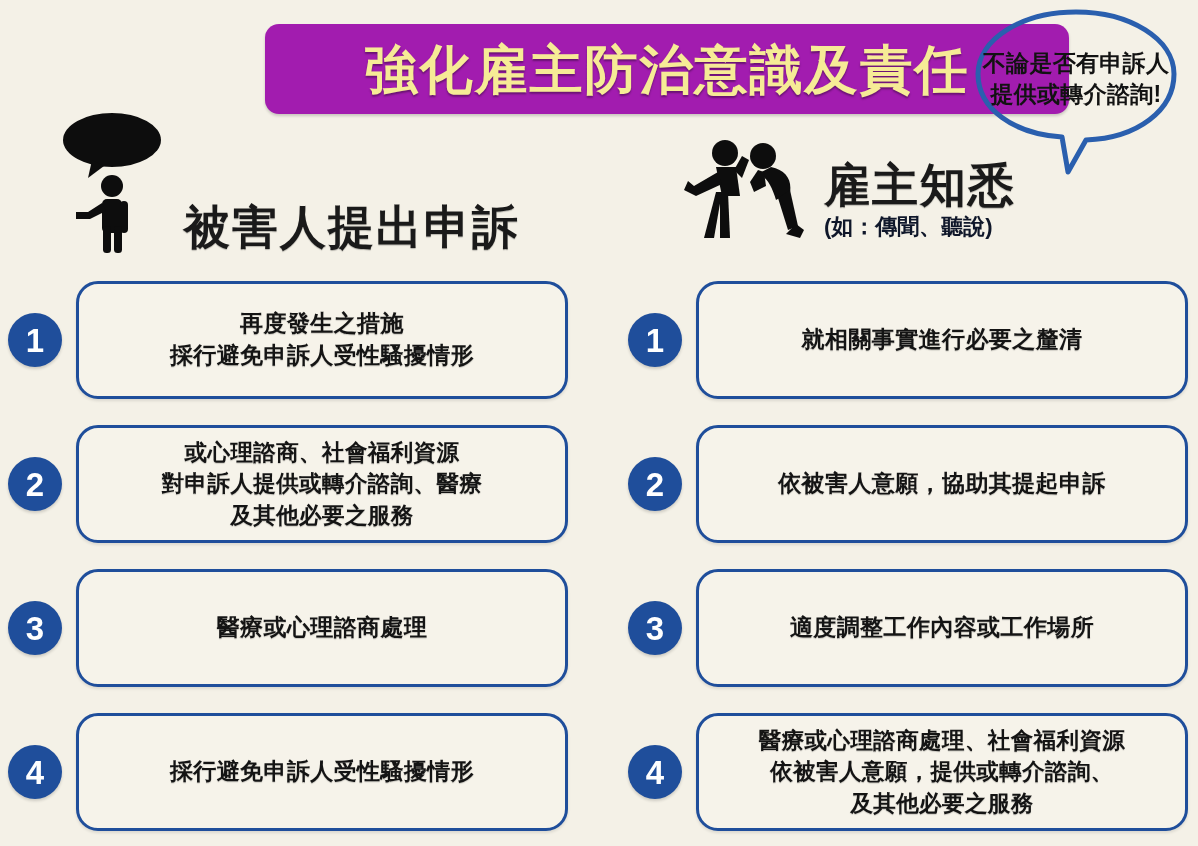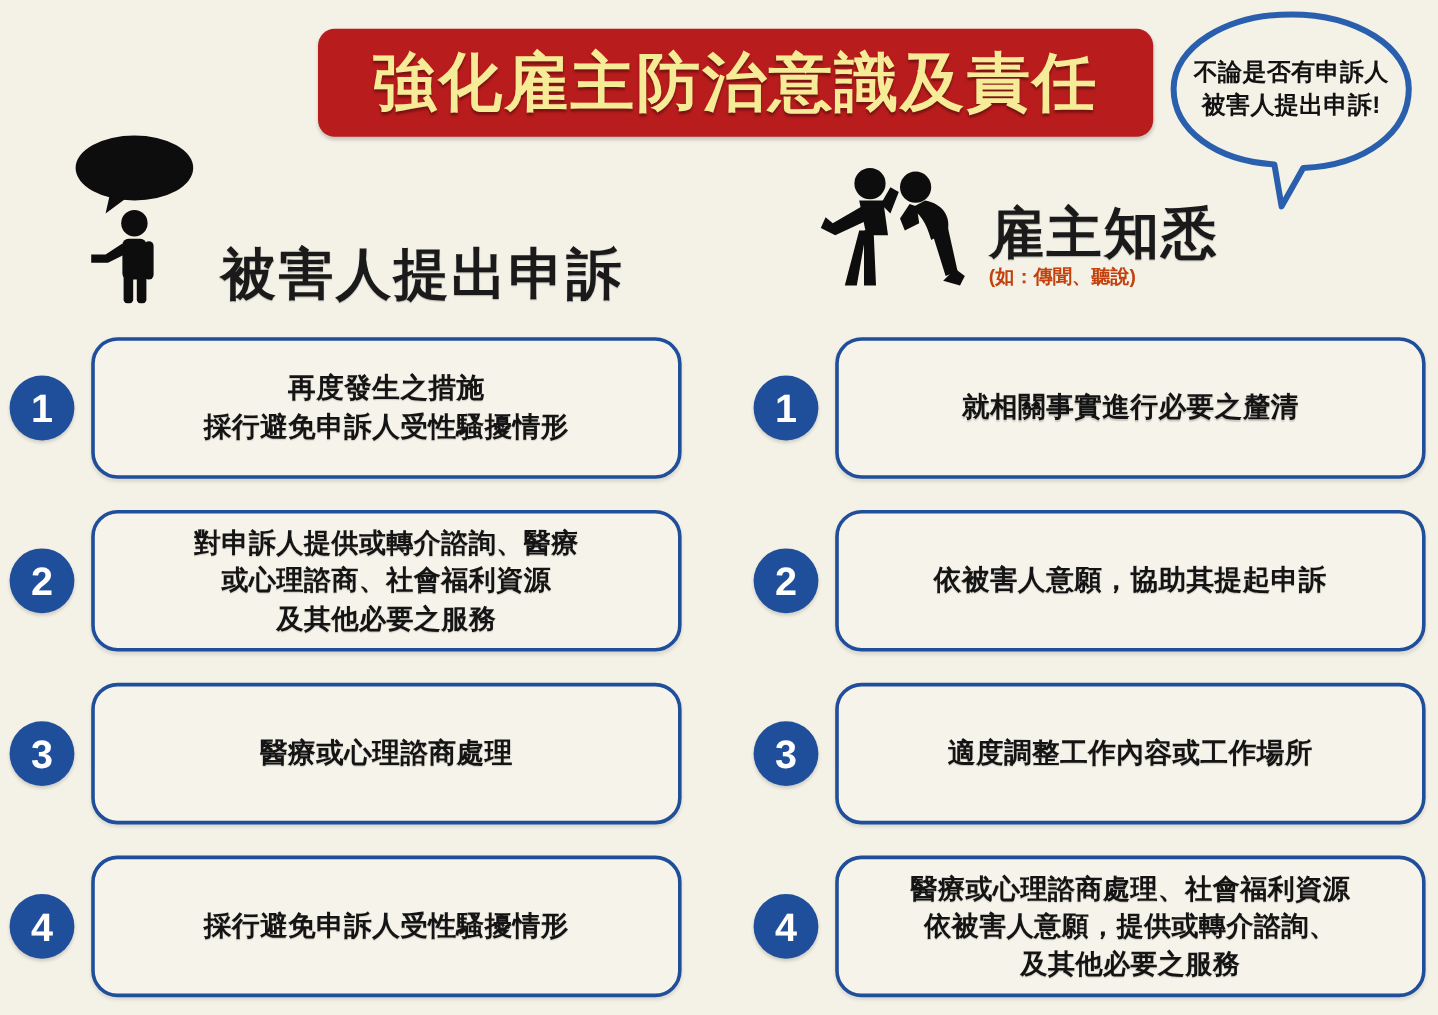--- a/index.html
+++ b/index.html
@@ -18,23 +18,23 @@
     position: relative;
     width: 1198px;
     height: 846px;
   }
 
   
   .title-banner {
     position: absolute;
     left: 265px;
     top: 24px;
-    width: 696px;
+    width: 804px;
     height: 90px;
-    background: #b91c1c;
+    background: #a21caf;
     border-radius: 14px;
     display: flex;
     align-items: center;
     justify-content: center;
     box-shadow: 0 2px 3px rgba(0,0,0,0.18);
   }
   .title-banner .title-text {
     color: #f6eb96;
     font-size: 53px;
     font-weight: bold;
@@ -53,21 +53,21 @@
     height: 185px;
   }
   .callout svg { position: absolute; left: 0; top: 0; }
   .callout .callout-text {
     position: absolute;
     left: 14px;
     top: 44px;
     width: 200px;
     text-align: center;
     color: #121212;
-    font-size: 20px;
+    font-size: 23px;
     font-weight: bold;
     line-height: 1.34;
     letter-spacing: 0.3px;
   }
 
   
   .col-header {
     position: absolute;
     display: flex;
     align-items: flex-end;
@@ -80,22 +80,22 @@
   .header-title {
     color: #1a1a1a;
     font-size: 46px;
     font-weight: bold;
     line-height: 1.05;
     letter-spacing: 2px;
     white-space: nowrap;
     text-shadow: 0 1px 1px rgba(0,0,0,0.25);
   }
   .header-sub {
-    color: #c2410c;
-    font-size: 16px;
+    color: #0f172a;
+    font-size: 22px;
     font-weight: bold;
     line-height: 1.2;
     margin-top: 4px;
     white-space: nowrap;
   }
 
   
   .column { position: absolute; top: 275px; width: 560px; }
   .column.left  { left: 8px; }
   .column.right { left: 628px; }
@@ -155,21 +155,21 @@
   <div class="title-banner">
     <div class="title-text">強化雇主防治意識及責任</div>
   </div>
 
   <div class="callout">
     <svg width="228" height="185" viewBox="0 0 228 185">
       <path d="M114 8 C60 8 16 35 16 70 C16 105 52 130 100 133 L106 168 L124 136 C176 134 212 106 212 70 C212 35 168 8 114 8 Z" fill="none" stroke="#2a5fae" stroke-width="5" stroke-linejoin="round" stroke-linecap="round"></path>
     </svg>
     <div class="callout-text">
       <div>不論是否有申訴人</div>
-      <div>被害人提出申訴!</div>
+      <div>提供或轉介諮詢!</div>
     </div>
   </div>
 
   <div class="col-header left">
     <div class="header-icon">
       <svg width="108" height="145" viewBox="0 0 108 145">
         <ellipse cx="54" cy="32" rx="49" ry="27" fill="#0d0d0d"></ellipse>
         <path d="M34 52 L46 58 L30 70 Z" fill="#0d0d0d"></path>
         <circle cx="54" cy="78" r="11" fill="#0d0d0d"></circle>
         <rect x="44" y="91" width="20" height="34" rx="5" fill="#0d0d0d"></rect>
@@ -217,22 +217,22 @@
           <div>再度發生之措施</div>
           <div>採行避免申訴人受性騷擾情形</div>
         </div>
       </div>
     </div>
 
     <div class="row">
       <div class="badge">2</div>
       <div class="card">
         <div class="card-text lines3">
+          <div>或心理諮商、社會福利資源</div>
           <div>對申訴人提供或轉介諮詢、醫療</div>
-          <div>或心理諮商、社會福利資源</div>
           <div>及其他必要之服務</div>
         </div>
       </div>
     </div>
 
     <div class="row">
       <div class="badge">3</div>
       <div class="card">
         <div class="card-text">
           <div>醫療或心理諮商處理</div>

